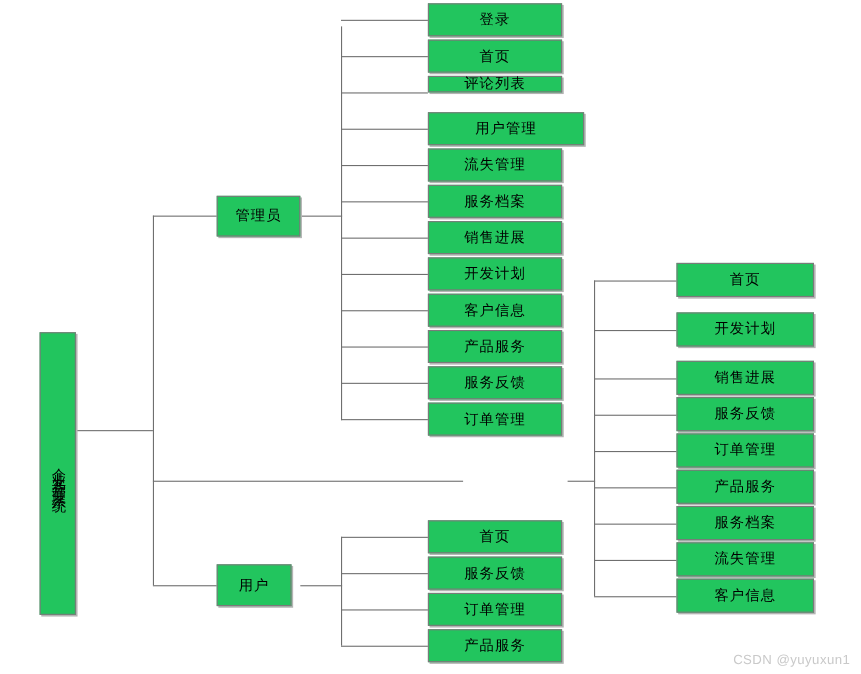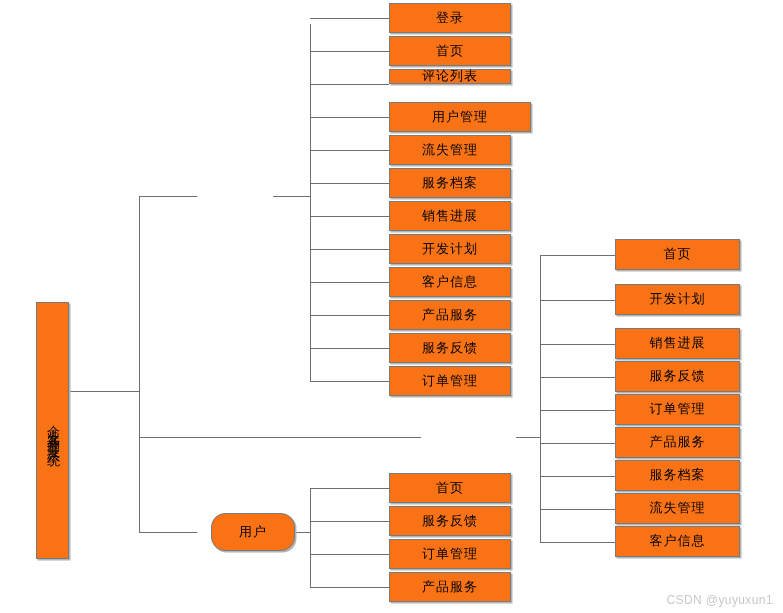--- a/index.html
+++ b/index.html
@@ -16,21 +16,21 @@
     width: 783px;
     height: 613px;
     background: #ffffff;
     overflow: hidden;
   }
   
   .node {
     position: absolute;
     box-sizing: border-box;
     border: 1px solid #7a7a7a;
-    background: #f97316;
+    background: #22c55e;
     color: #000000;
     display: flex;
     align-items: center;
     justify-content: center;
     font-size: 13px;
     letter-spacing: 1px;
     line-height: 1.15;
     box-shadow: 1.5px 1.5px 0 0 #b4b4b4;
     white-space: nowrap;
     z-index: 3;
@@ -108,21 +108,22 @@
       <div class="line h" style="left: 540px; top: 509px; width: 75px;"></div>
       <div class="line h" style="left: 540px; top: 542px; width: 75px;"></div>
       <div class="line h" style="left: 310px; top: 488px; width: 79px;"></div>
       <div class="line h" style="left: 310px; top: 521px; width: 79px;"></div>
       <div class="line h" style="left: 310px; top: 554px; width: 79px;"></div>
       <div class="line h" style="left: 310px; top: 587px; width: 79px;"></div>
     </div>
 
   <div class="node root" id="root-node" style="left: 36px; top: 302px; width: 33px; height: 257px;">企业客户管理系统</div>
 
-  <div class="node" id="role-user" style="left: 211px; top: 513px; width: 84px; height: 38px; border-radius: 14px;">用户</div>
+  <div class="node" id="role-admin" style="left: 197px; top: 178px; width: 76px; height: 37px;">管理员</div>
+  <div class="node" id="role-user" style="left: 197px; top: 513px; width: 68px; height: 38px;">用户</div>
 
   <div id="leaf-nodes">
       <div class="node" style="left: 389px; top: 3px; width: 122px; height: 30px;">登录</div>
       <div class="node" style="left: 389px; top: 36px; width: 122px; height: 30px;">首页</div>
       <div class="node" style="left: 389px; top: 69px; width: 122px; height: 15px; text-align: center;">评论列表</div>
       <div class="node" style="left: 389px; top: 102px; width: 142px; height: 30px;">用户管理</div>
       <div class="node" style="left: 389px; top: 135px; width: 122px; height: 30px;">流失管理</div>
       <div class="node" style="left: 389px; top: 168px; width: 122px; height: 30px;">服务档案</div>
       <div class="node" style="left: 389px; top: 201px; width: 122px; height: 30px;">销售进展</div>
       <div class="node" style="left: 389px; top: 234px; width: 122px; height: 30px;">开发计划</div>

